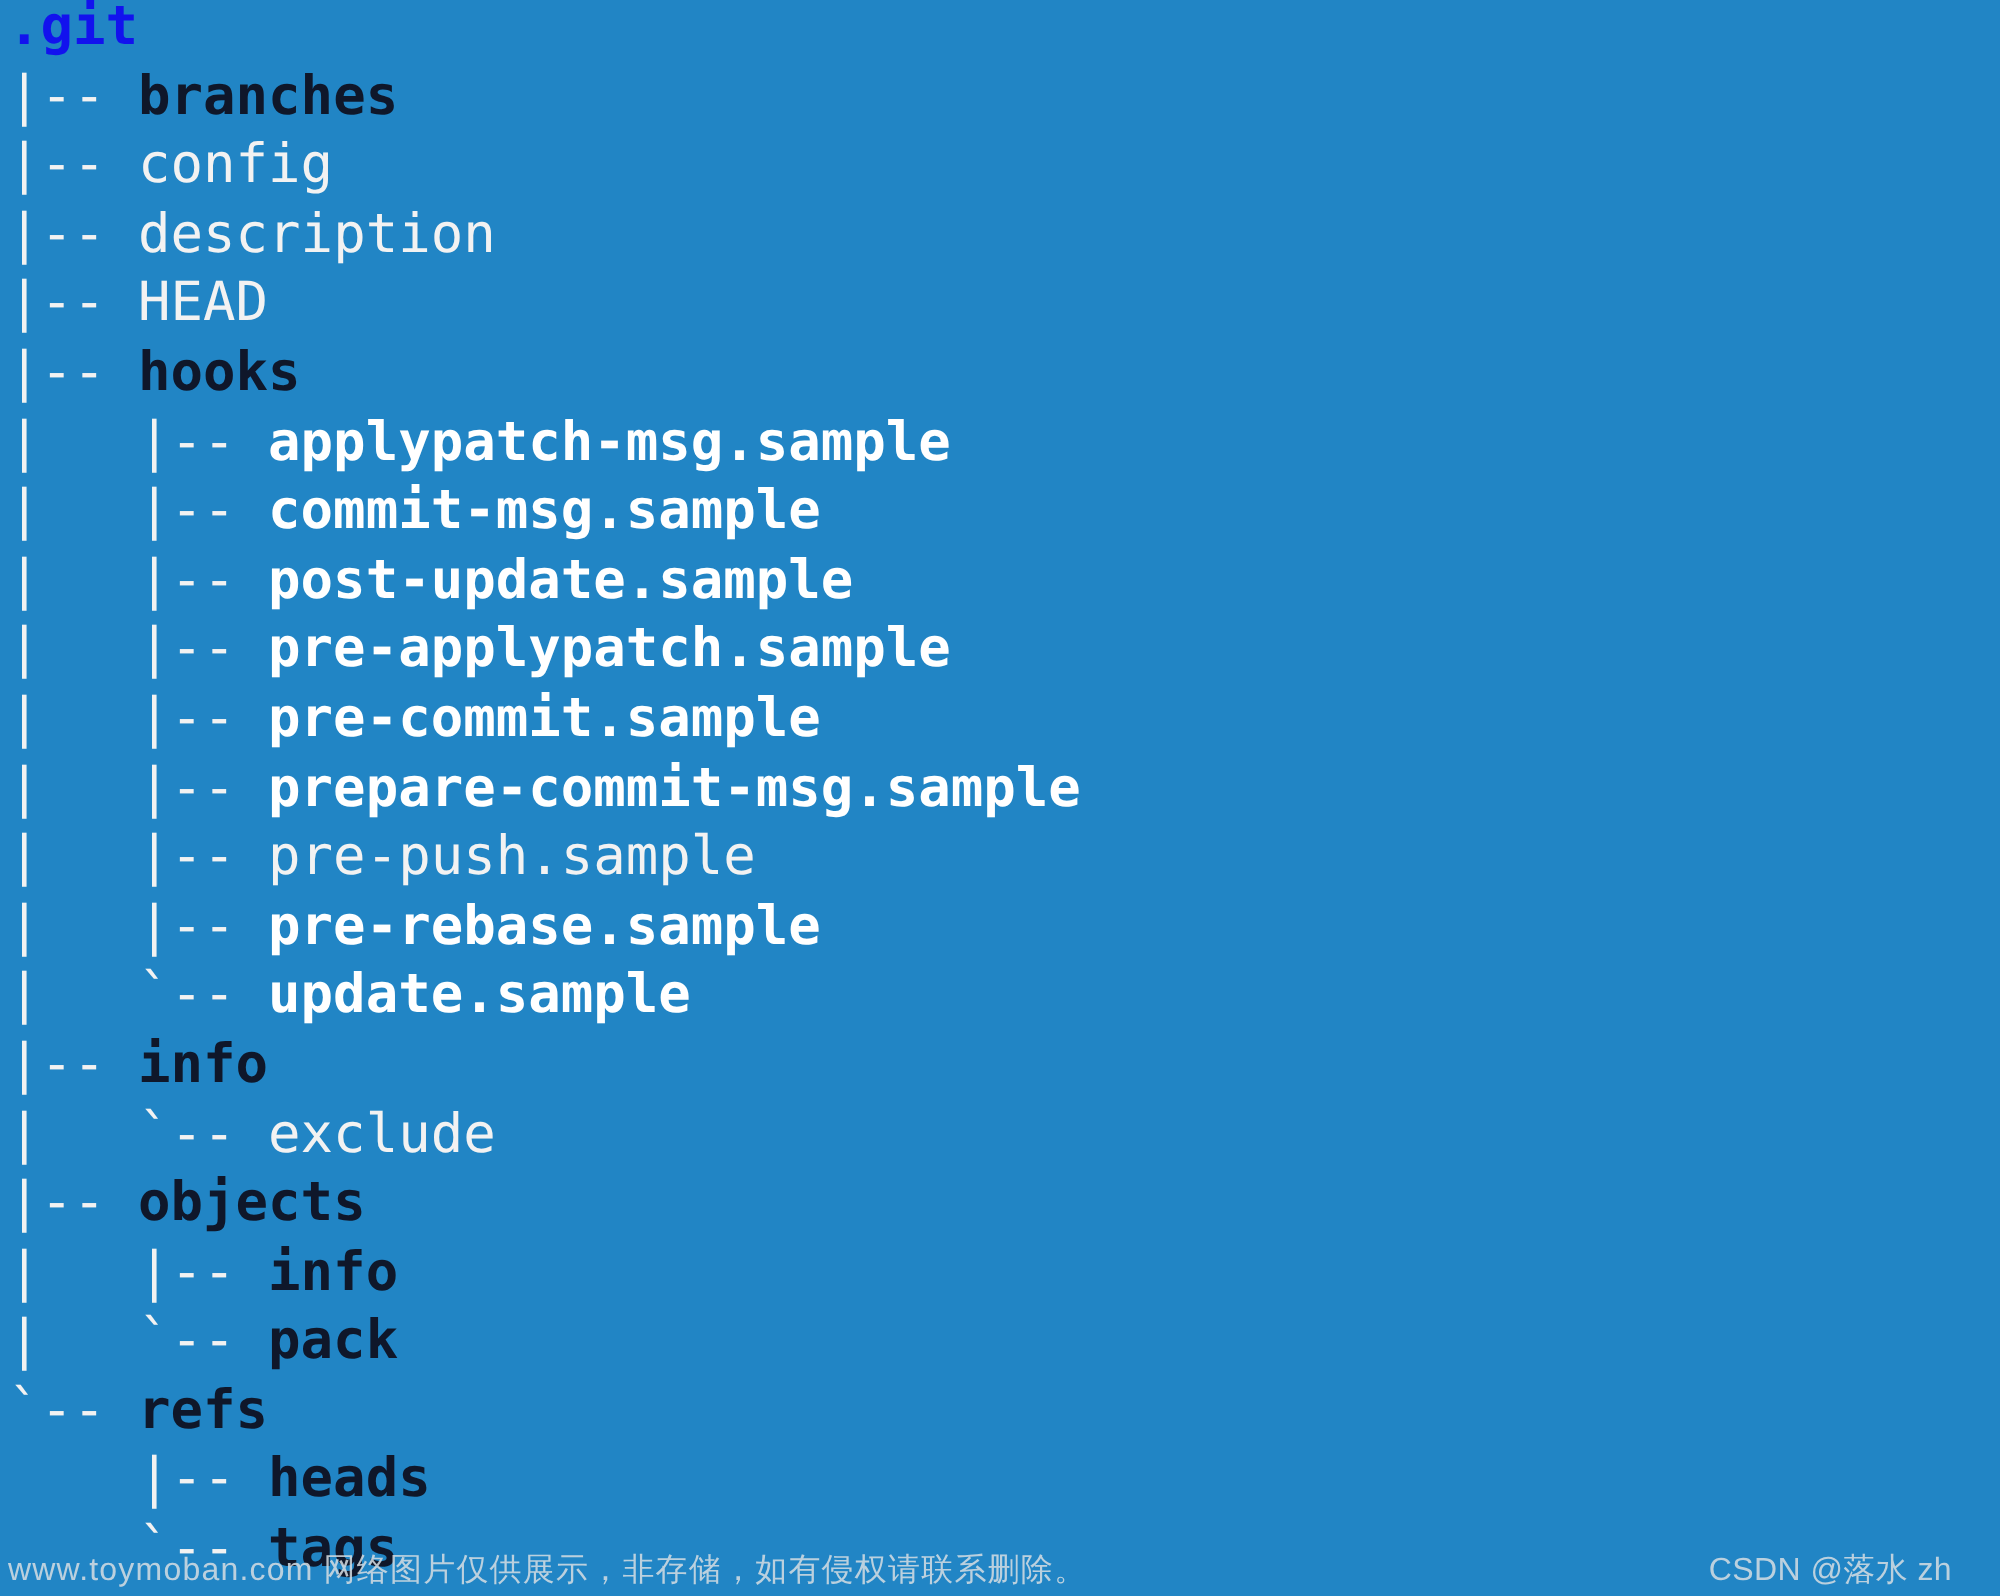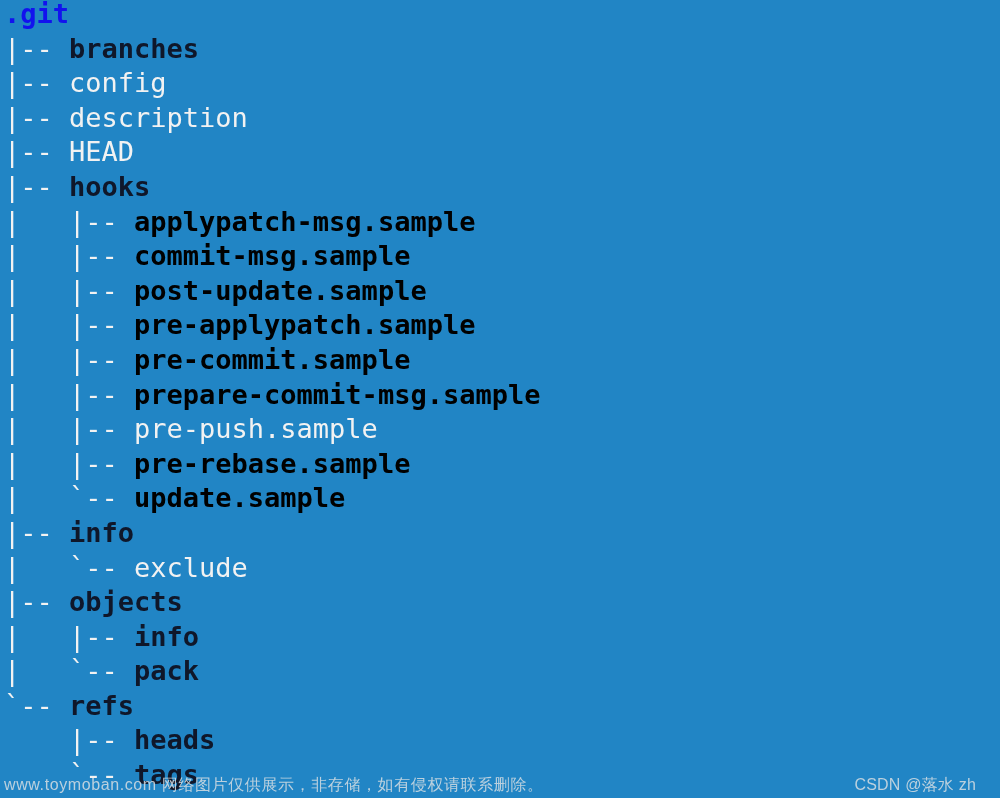--- a/index.html
+++ b/index.html
@@ -30,21 +30,21 @@
     height: 34.6px;
     white-space: pre;
   }
   .conn {
     color: #f2f2f2;
     font-weight: 400;
   }
   .name      { font-weight: 400; }
   .name.dir  { color: #0f172a; font-weight: 700; }
   .name.file { color: #f2f2f2; font-weight: 400; margin-top: 27px; }
-  .name.exec { color: #000000; font-weight: 700; }
+  .name.exec { color: #ffffff; font-weight: 700; }
   .name.root { color: #1212ee; font-weight: 700; }
 
   
   .watermark {
     position: absolute;
     bottom: 2px;
     font-family: "Liberation Sans", "DejaVu Sans", sans-serif;
     font-size: 16px;
     color: #d6dee3;
     opacity: .85;

